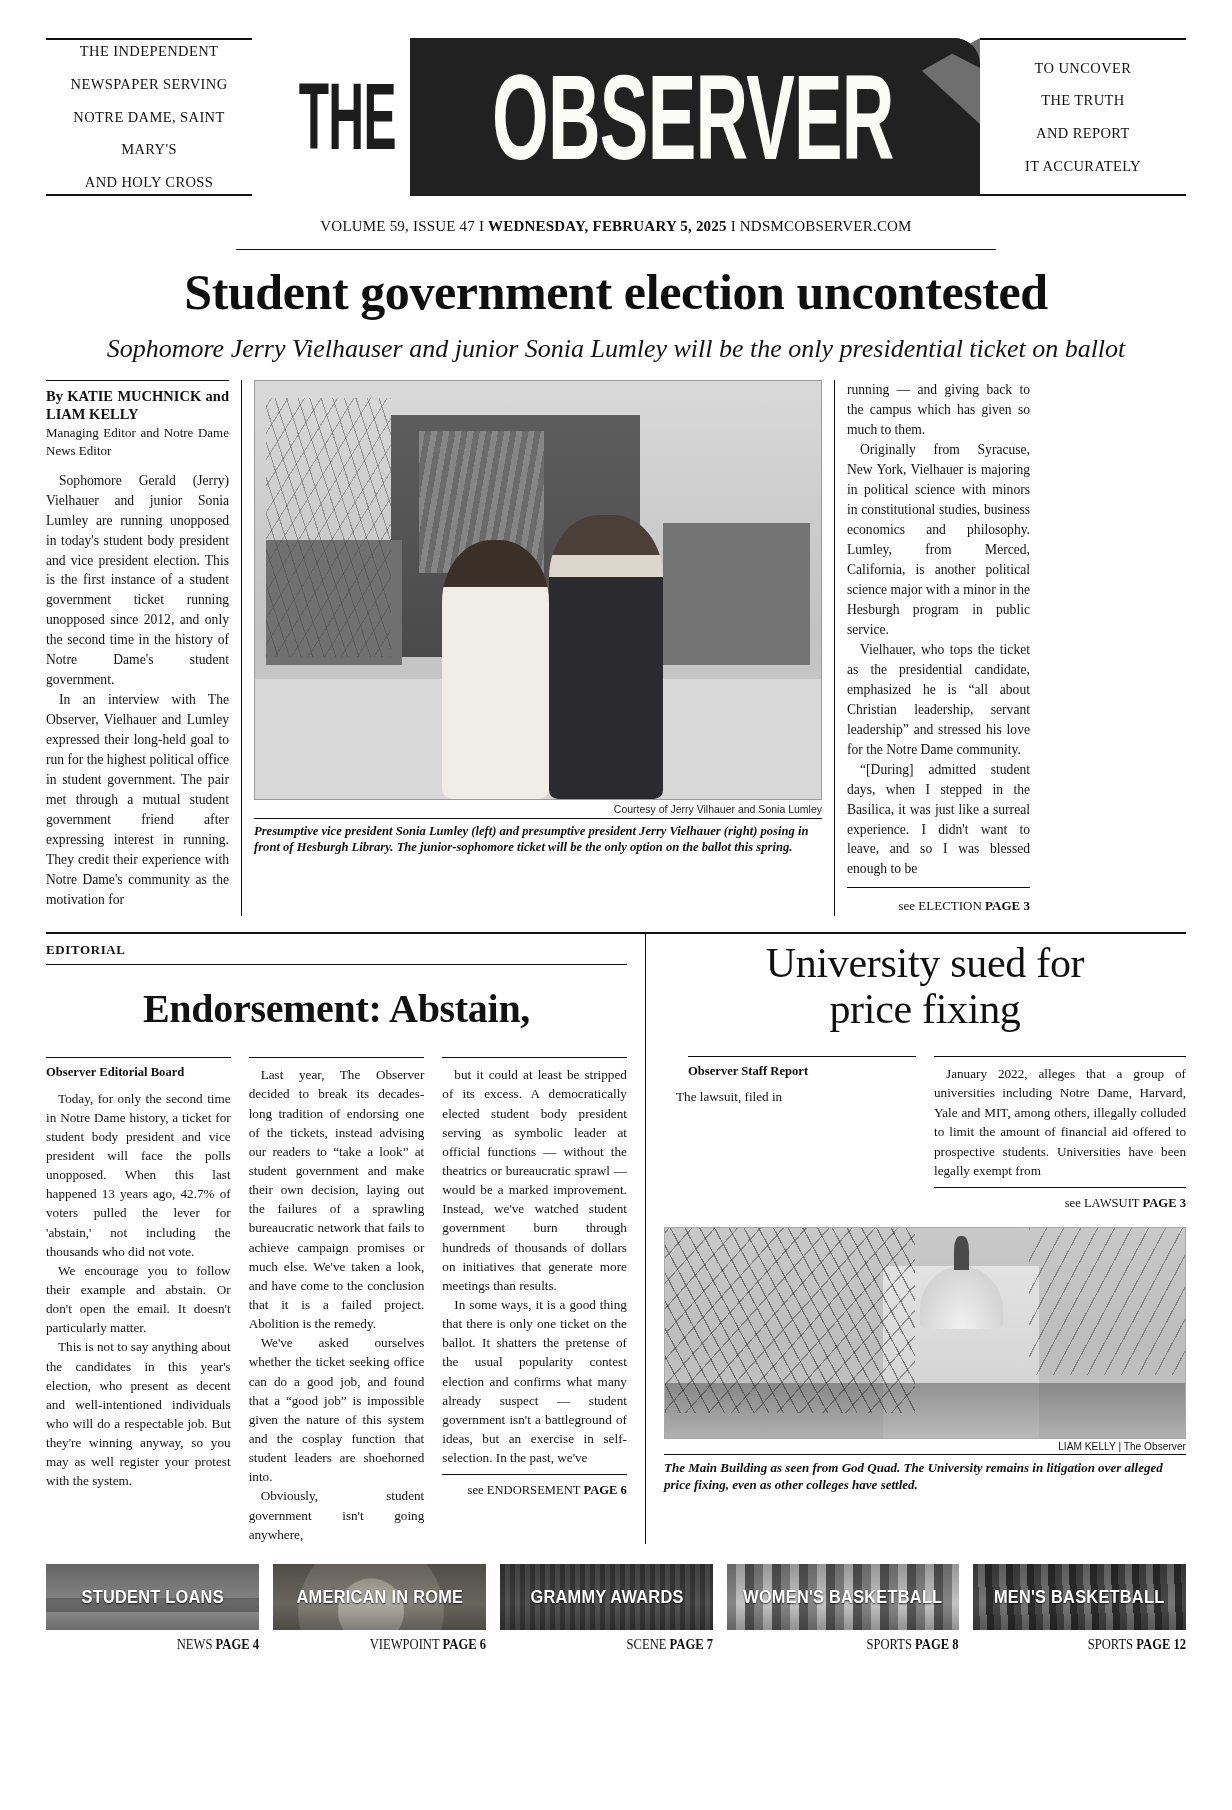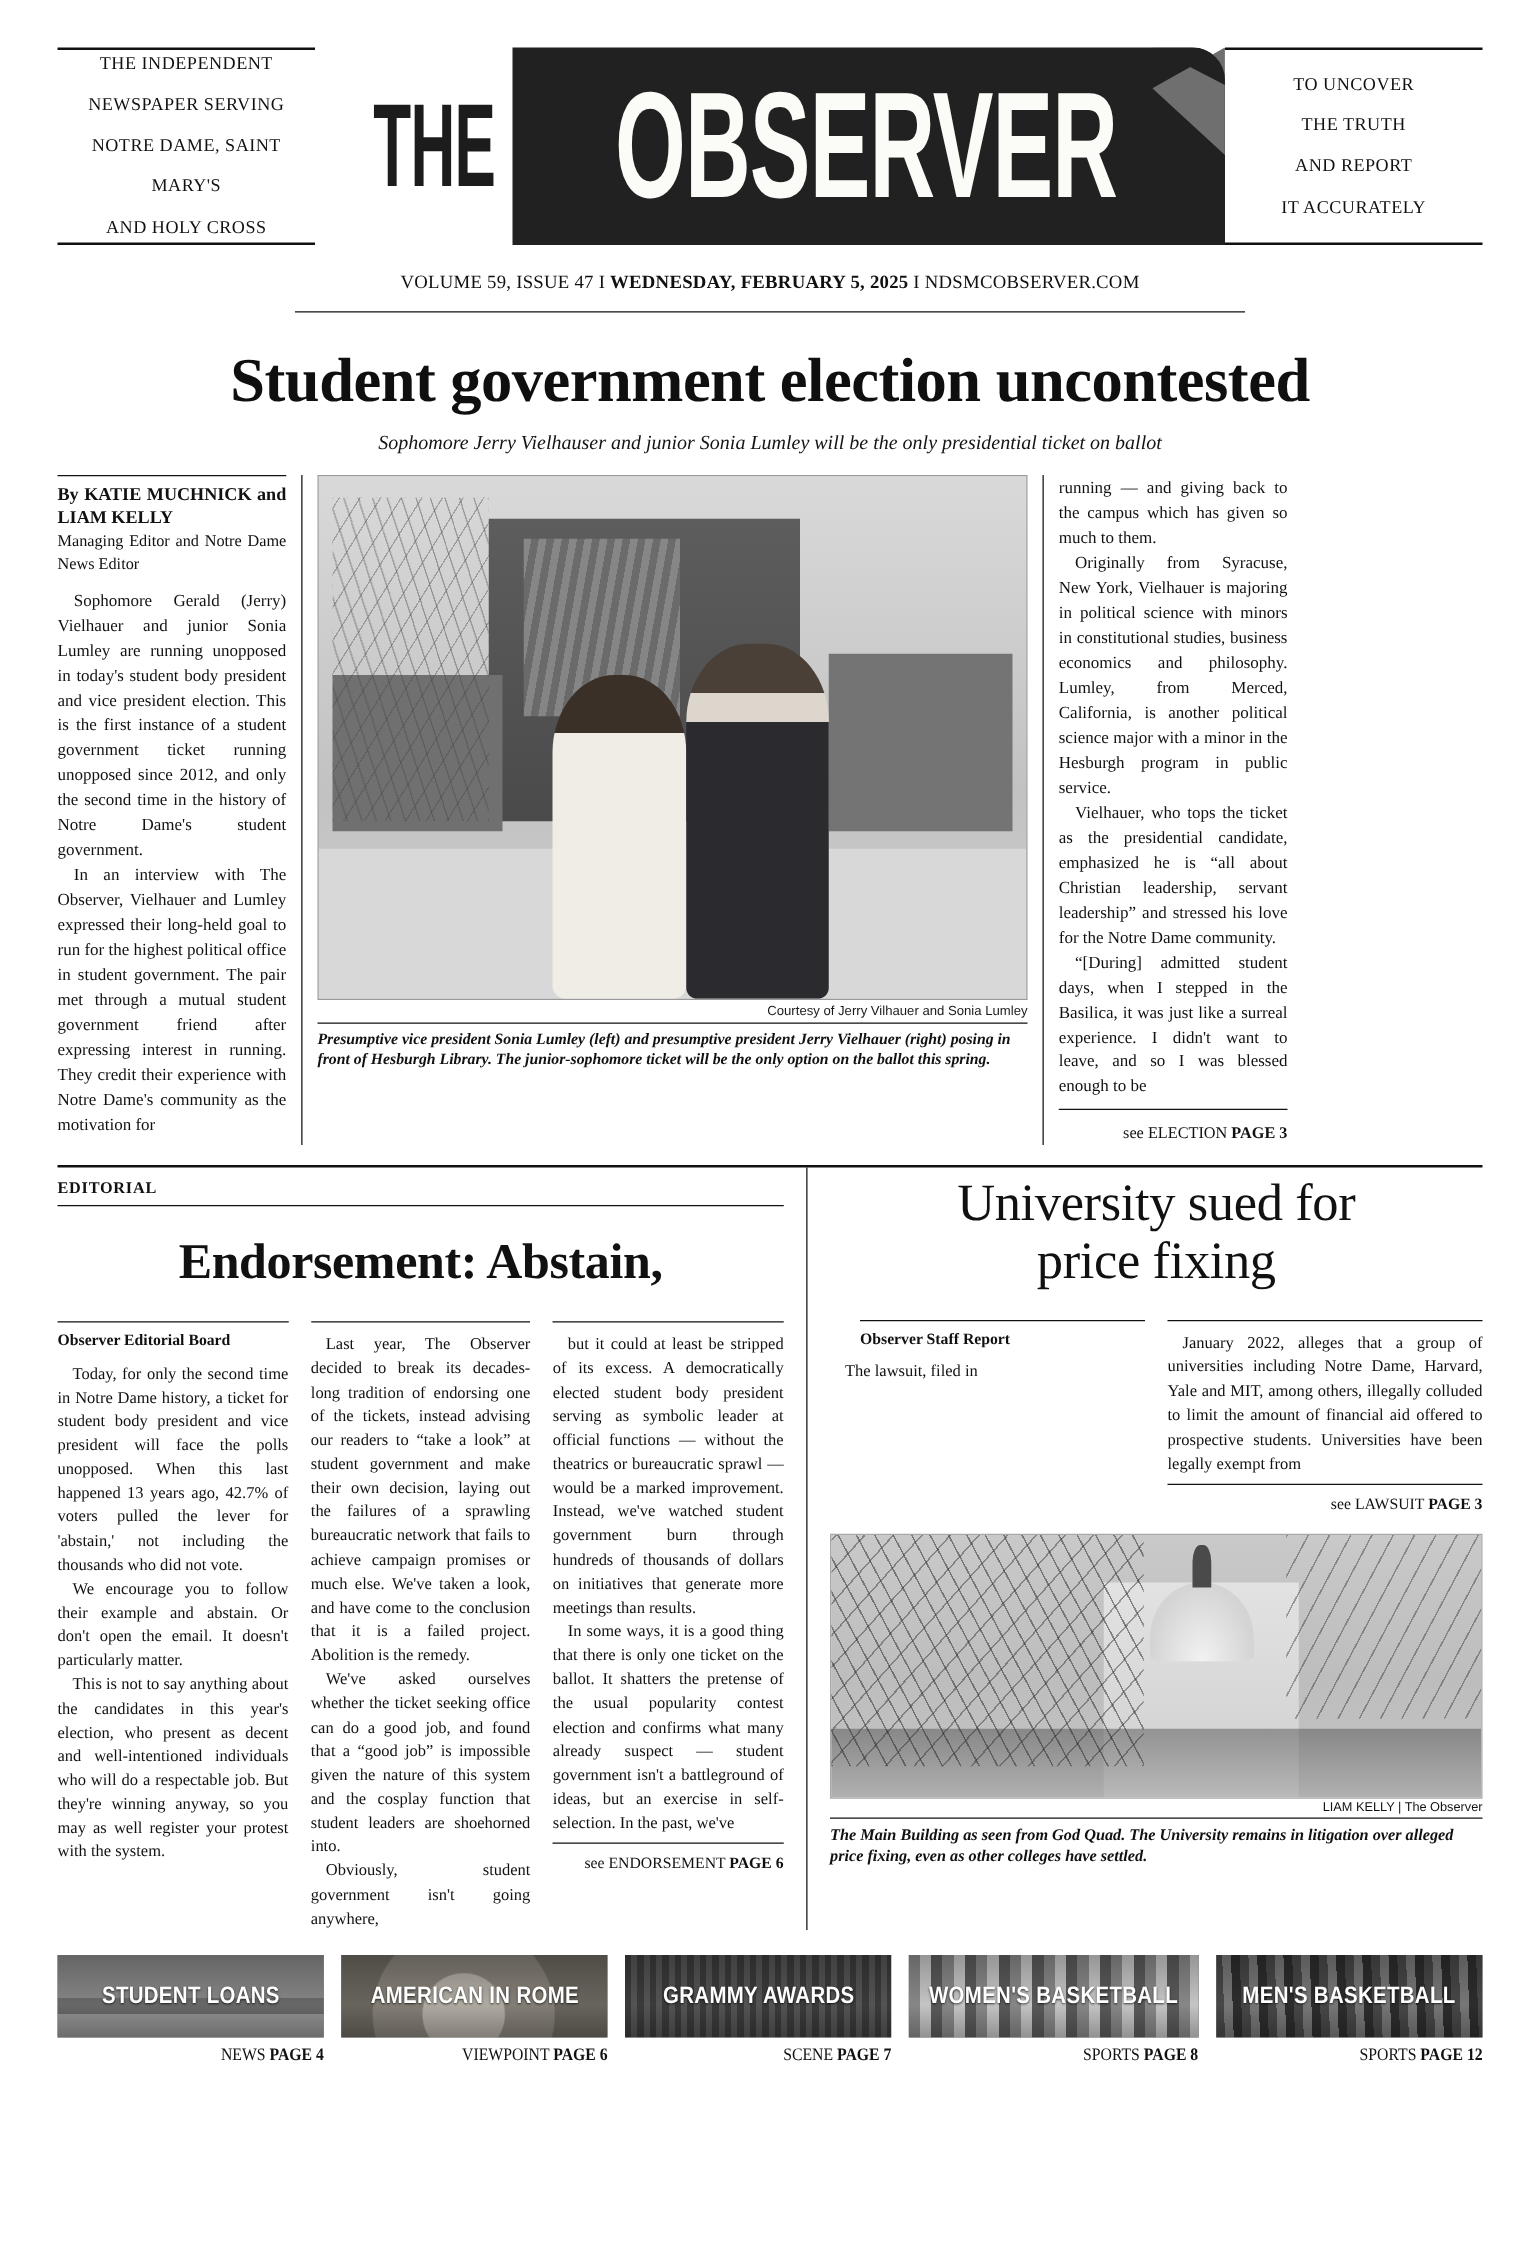--- a/index.html
+++ b/index.html
@@ -57,24 +57,24 @@
   .volline {
     text-align: center; font-size: 15px; letter-spacing: .2px;
     margin-top: 22px; padding-bottom: 14px;
   }
   .volline b { font-weight: 700; }
   .vol-rule { width: 760px; margin: 0 auto; border-bottom: 1.6px solid #111; }
 
   
   .lead-head {
     text-align: center; font-weight: 700; font-size: 50px; line-height: 1.06;
-    letter-spacing: -.4px; margin-top: 28px; color: #0f0f0f;
+    letter-spacing: -.4px; margin-top: 16px; color: #0f0f0f;
   }
   .lead-deck {
-    text-align: center; font-style: italic; font-size: 16px; line-height: 1.2;
+    text-align: center; font-style: italic; font-size: 26px; line-height: 1.2;
     margin-top: 14px; color: #141414;
   }
 
   
   .lead-wrap { display: flex; margin-top: 16px; gap: 0; }
   .col { font-size: 13.6px; line-height: 1.47; text-align: justify; }
   .col p { text-indent: 13px; }
   .col p.noindent { text-indent: 0; }
 
   .lead-left { width: 196px; padding-right: 12px; border-right: 1px solid #111; }

